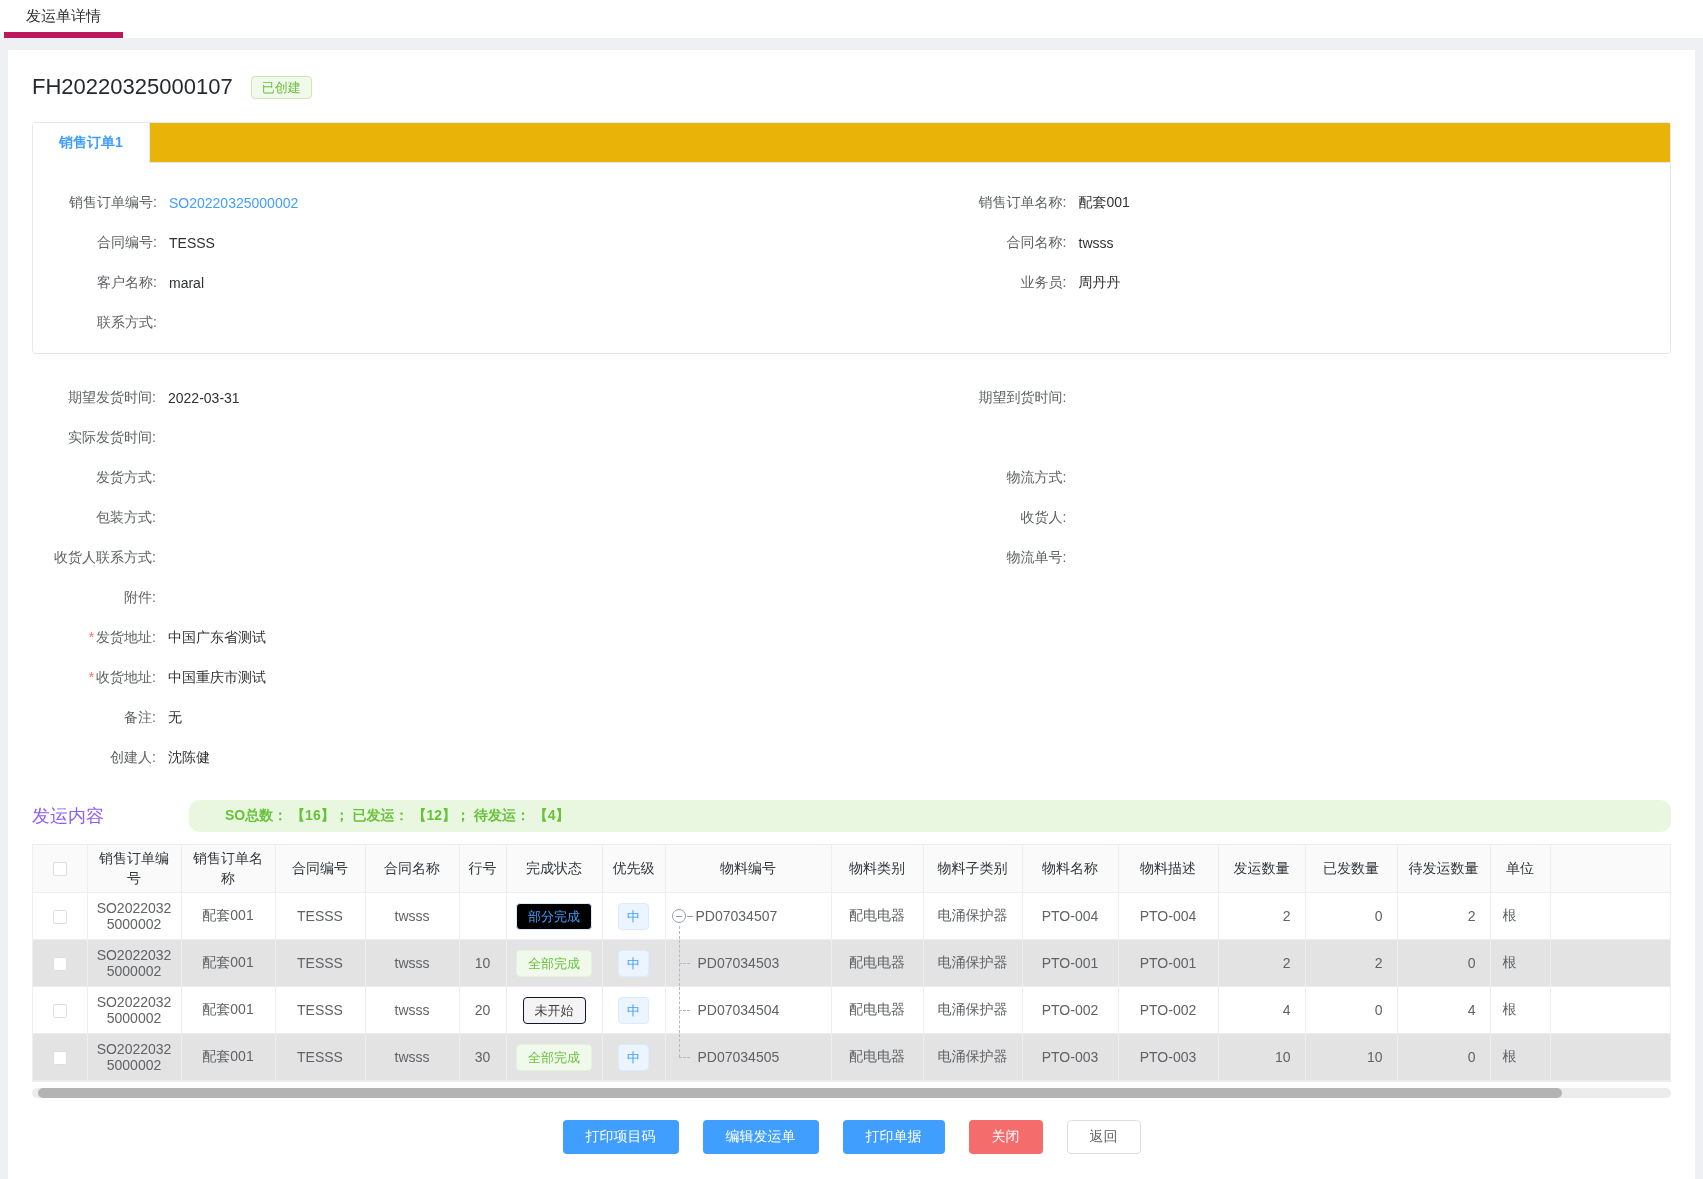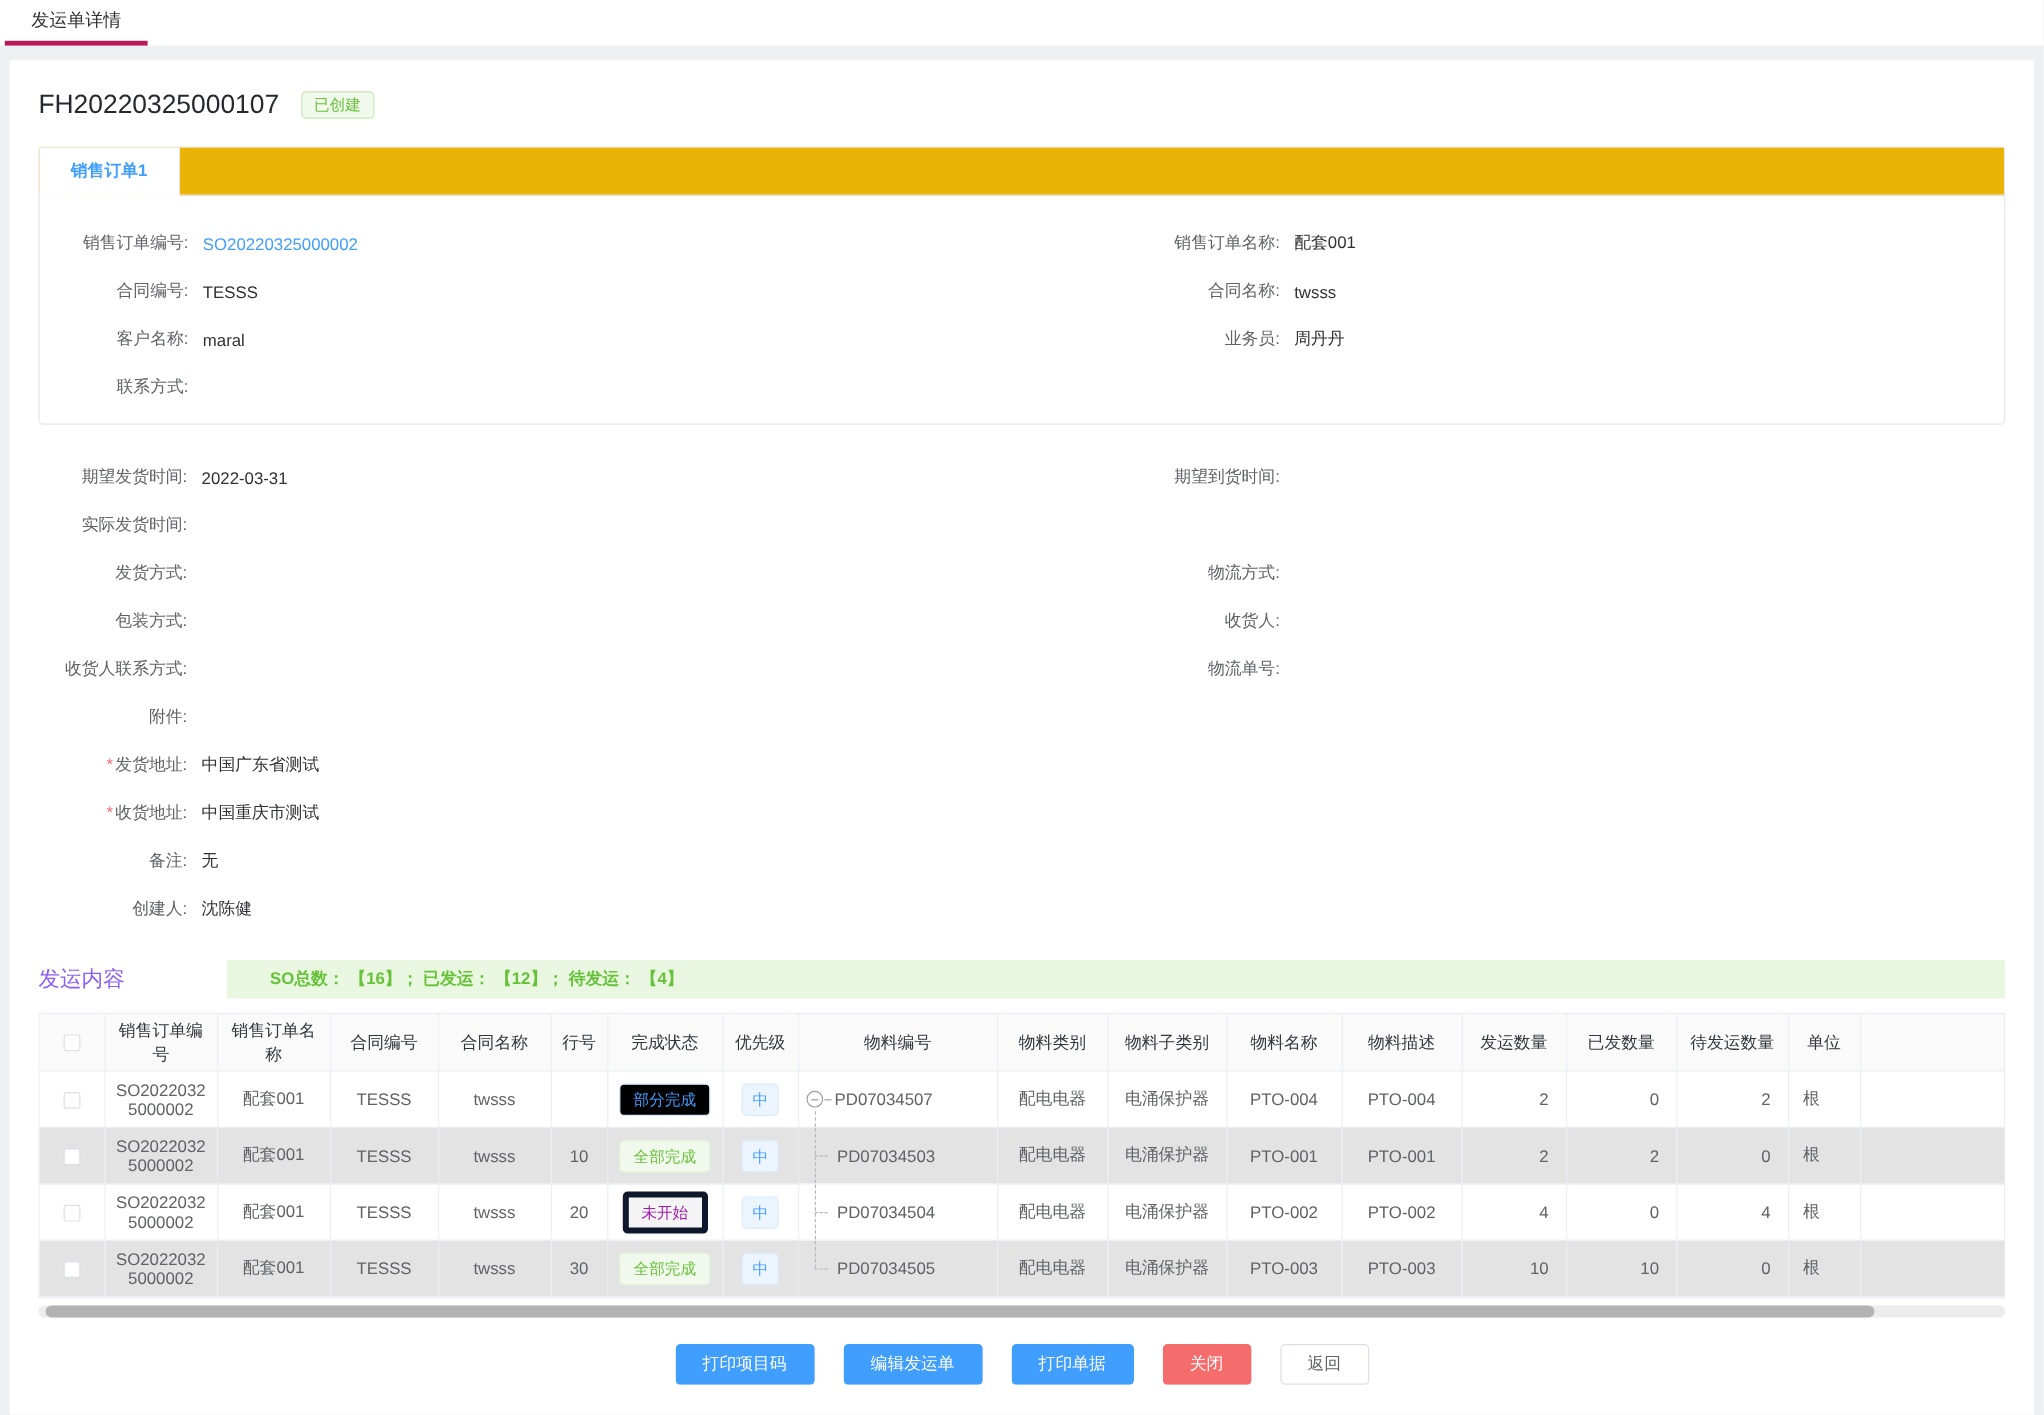--- a/index.html
+++ b/index.html
@@ -2,21 +2,21 @@
 <html><head>
 <meta charset="utf-8">
 <style>
   * { box-sizing: border-box; margin: 0; padding: 0; }
   html,body { width:1703px; height:1179px; overflow:hidden;
     font-family:"Liberation Sans","DejaVu Sans",sans-serif; background:#eef0f3; color:#303133; }
 
   
   .tabbar { height:38px; background:#fff; display:flex; }
   .tabbar .tab { display:flex; align-items:center; padding:0 22px; margin-left:4px;
-    font-size:15px; color:#303133; border-bottom:4px solid #be185d; cursor:pointer; }
+    font-size:15px; color:#303133; border-bottom:6px solid #be185d; cursor:pointer; }
 
   
   .content { margin:12px 8px 0 8px; width:1687px; background:#fff; padding:0 12px 14px 12px; height:1129px; }
 
   .title-row { display:flex; align-items:center; gap:18px; padding-top:24px; margin-left:12px; }
   .doc-no { font-size:22px; font-weight:500; color:#25282e; }
   .tag-success { font-size:13px; color:#67c23a; background:#f0f9eb; border:1px solid #c9e9b5;
     border-radius:4px; padding:4px 10px; line-height:1; }
 
   
@@ -35,21 +35,21 @@
   .fvalue { margin-left:12px; font-size:14px; color:#303133; }
   .fvalue.link { color:#409eff; cursor:pointer; }
   .req { color:#f56c6c; margin-right:2px; }
 
   .detail-block { margin:24px 12px 0 12px; }
 
   
   .ship-head { display:flex; align-items:center; margin:22px 12px 0 12px; }
   .ship-title { font-size:18px; font-weight:500; color:#8b5cf6; width:157px; flex-shrink:0; }
   .ship-summary { flex:1; height:32px; background:#e9f7e1; color:#67c23a; font-size:14px;
-    font-weight:700; display:flex; align-items:center; padding-left:36px; }
+    font-weight:700; display:flex; align-items:center; padding-left:36px;border-radius:10px; }
 
   
   .tbl-wrap { margin:12px 12px 0 12px; border:1px solid #ebeef5; }
   table { border-collapse:collapse; table-layout:fixed; width:100%; }
   th,td { border-right:1px solid #ebeef5; border-bottom:1px solid #ebeef5; font-size:14px;
     text-align:center; padding:4px 8px; color:#606266; word-break:break-all; }
   th { background:#fafafa; color:#32373e; font-weight:500; height:46px; line-height:1.4; }
   td { height:46px; }
   th:last-child, td:last-child { border-right:none; }
   tbody tr:nth-child(even) td { background:#e3e3e3; }
@@ -57,21 +57,21 @@
   td.num { text-align:right; padding-right:14px; }
   td.c-unit { text-align:left; padding-left:12px; }
   td.c-mat { text-align:left; padding:0; position:relative; }
 
   .checkbox { display:inline-block; width:14px; height:14px; background:#fff;
     border:1px solid #dcdfe6; border-radius:2px; vertical-align:middle; cursor:pointer; }
 
   .badge { display:inline-block; font-size:13px; line-height:1; padding:6px 11px; border-radius:4px; }
   .badge[data-status="partial"] { color:#409eff; background:#000000; border:1px solid #d9ecff; }
   .badge[data-status="done"]    { color:#67c23a; background:#f0f9eb; border:1px solid #e1f3d8; }
-  .badge[data-status="notstarted"] { color:#a21caf; background:#f4f4f5; border:5px solid #0f172a; }
+  .badge[data-status="notstarted"] { color:#404040; background:#f4f4f5; border:1px solid #0f172a; }
   .badge.pri { color:#409eff; background:#ecf5ff; border:1px solid #d9ecff; padding:6px 8px; }
 
   
   .mat { position:relative; height:46px; display:flex; align-items:center; }
   .mat[data-tree="root"] { padding-left:6px; }
   .mat[data-tree="child"], .mat[data-tree="last"] { padding-left:30px; }
   .tree-icon { width:14px; height:14px; border:1px solid #9a9ea6; border-radius:50%;
     position:relative; flex-shrink:0; cursor:pointer; background:#fff; }
   .tree-icon::after { content:""; position:absolute; left:3px; right:3px; top:50%; border-top:1px solid #9a9ea6; }
   .tree-dash { width:6px; border-top:1px dashed #9a9ea6; margin:0 3px 0 1px; }

